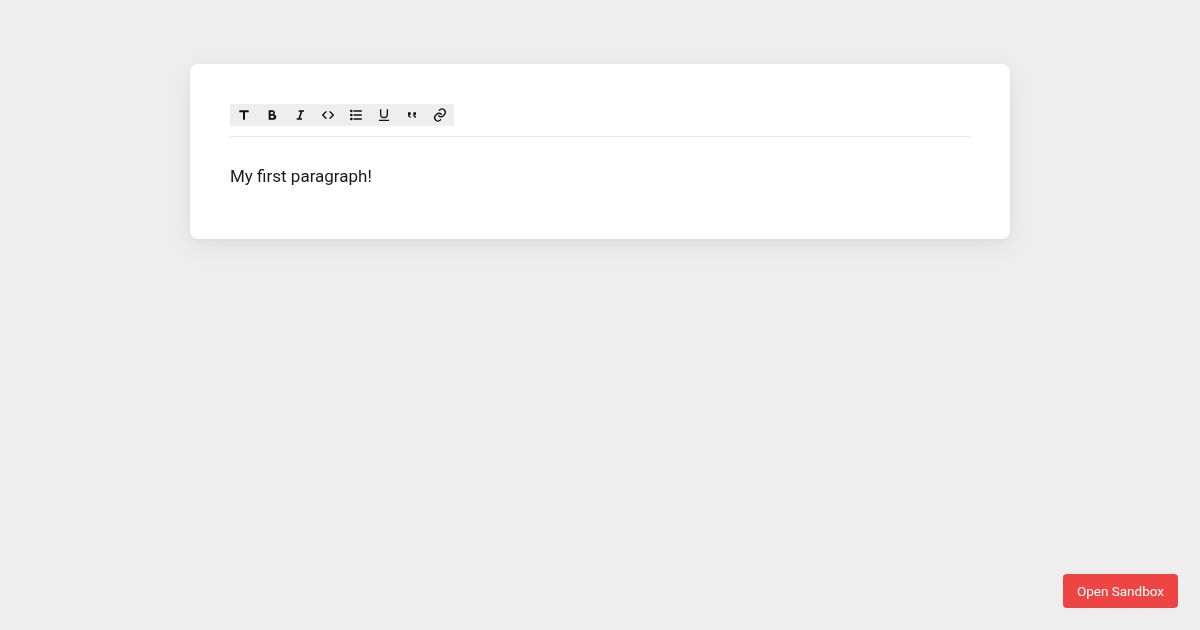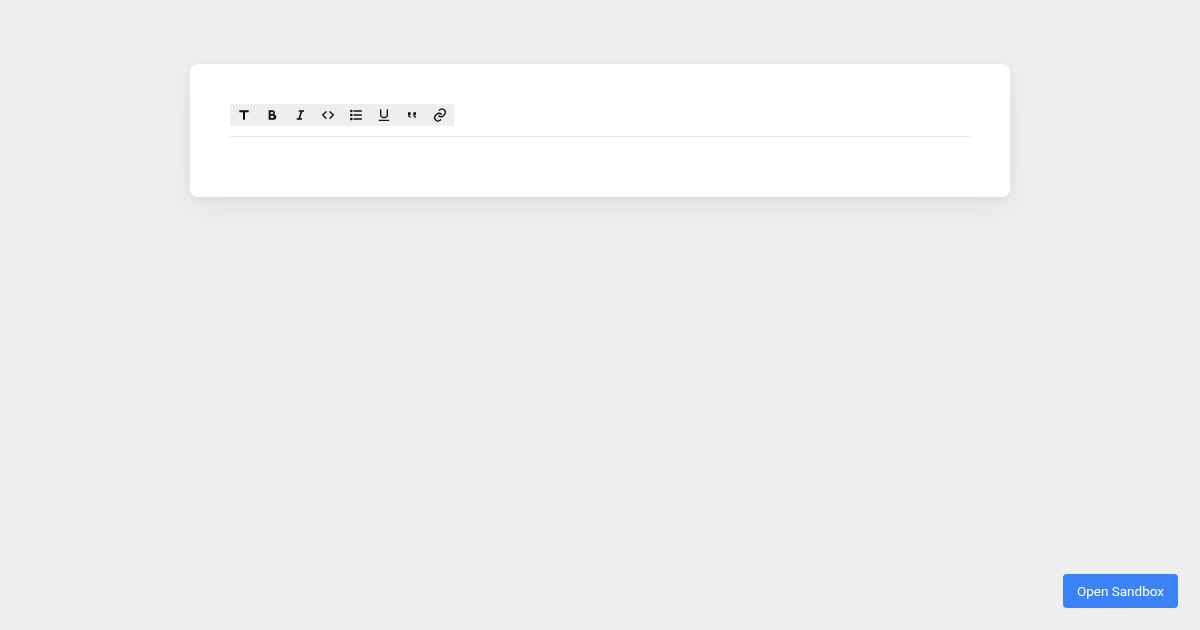--- a/index.html
+++ b/index.html
@@ -50,21 +50,21 @@
     .editor-content {
       padding-top: 18px;
       font-size: 17px;
       color: #1a1a1a;
       line-height: 1.4;
     }
     .open-sandbox {
       position: absolute;
       right: 22px;
       bottom: 22px;
-      background: #3b82f6;
+      background: #ef4444;
       color: #fff;
       font-size: 13.5px;
       padding: 9px 14px;
       border-radius: 4px;
       cursor: pointer;
       font-family: -apple-system, BlinkMacSystemFont, "Segoe UI", Roboto, Helvetica, Arial, sans-serif;
     }
   </style>
 </head>
 <body>
@@ -139,17 +139,20 @@
       <span>
         <svg viewBox="0 0 24 24" fill="none" stroke="currentColor" stroke-width="2" stroke-linecap="round" stroke-linejoin="round">
             <path d="M10 13a5 5 0 0 0 7 0l2-2a5 5 0 0 0-7-7l-1 1"></path>
             <path d="M14 11a5 5 0 0 0-7 0l-2 2a5 5 0 0 0 7 7l1-1"></path>
           </svg>
       </span>
     </div>
 
   </div>
 
+  <div class="editor-content">
+    <p>My first paragraph!</p>
+  </div>
 </div>
 
 <div class="open-sandbox">
   <span>Open Sandbox</span>
 </div>
 
 </body></html>

